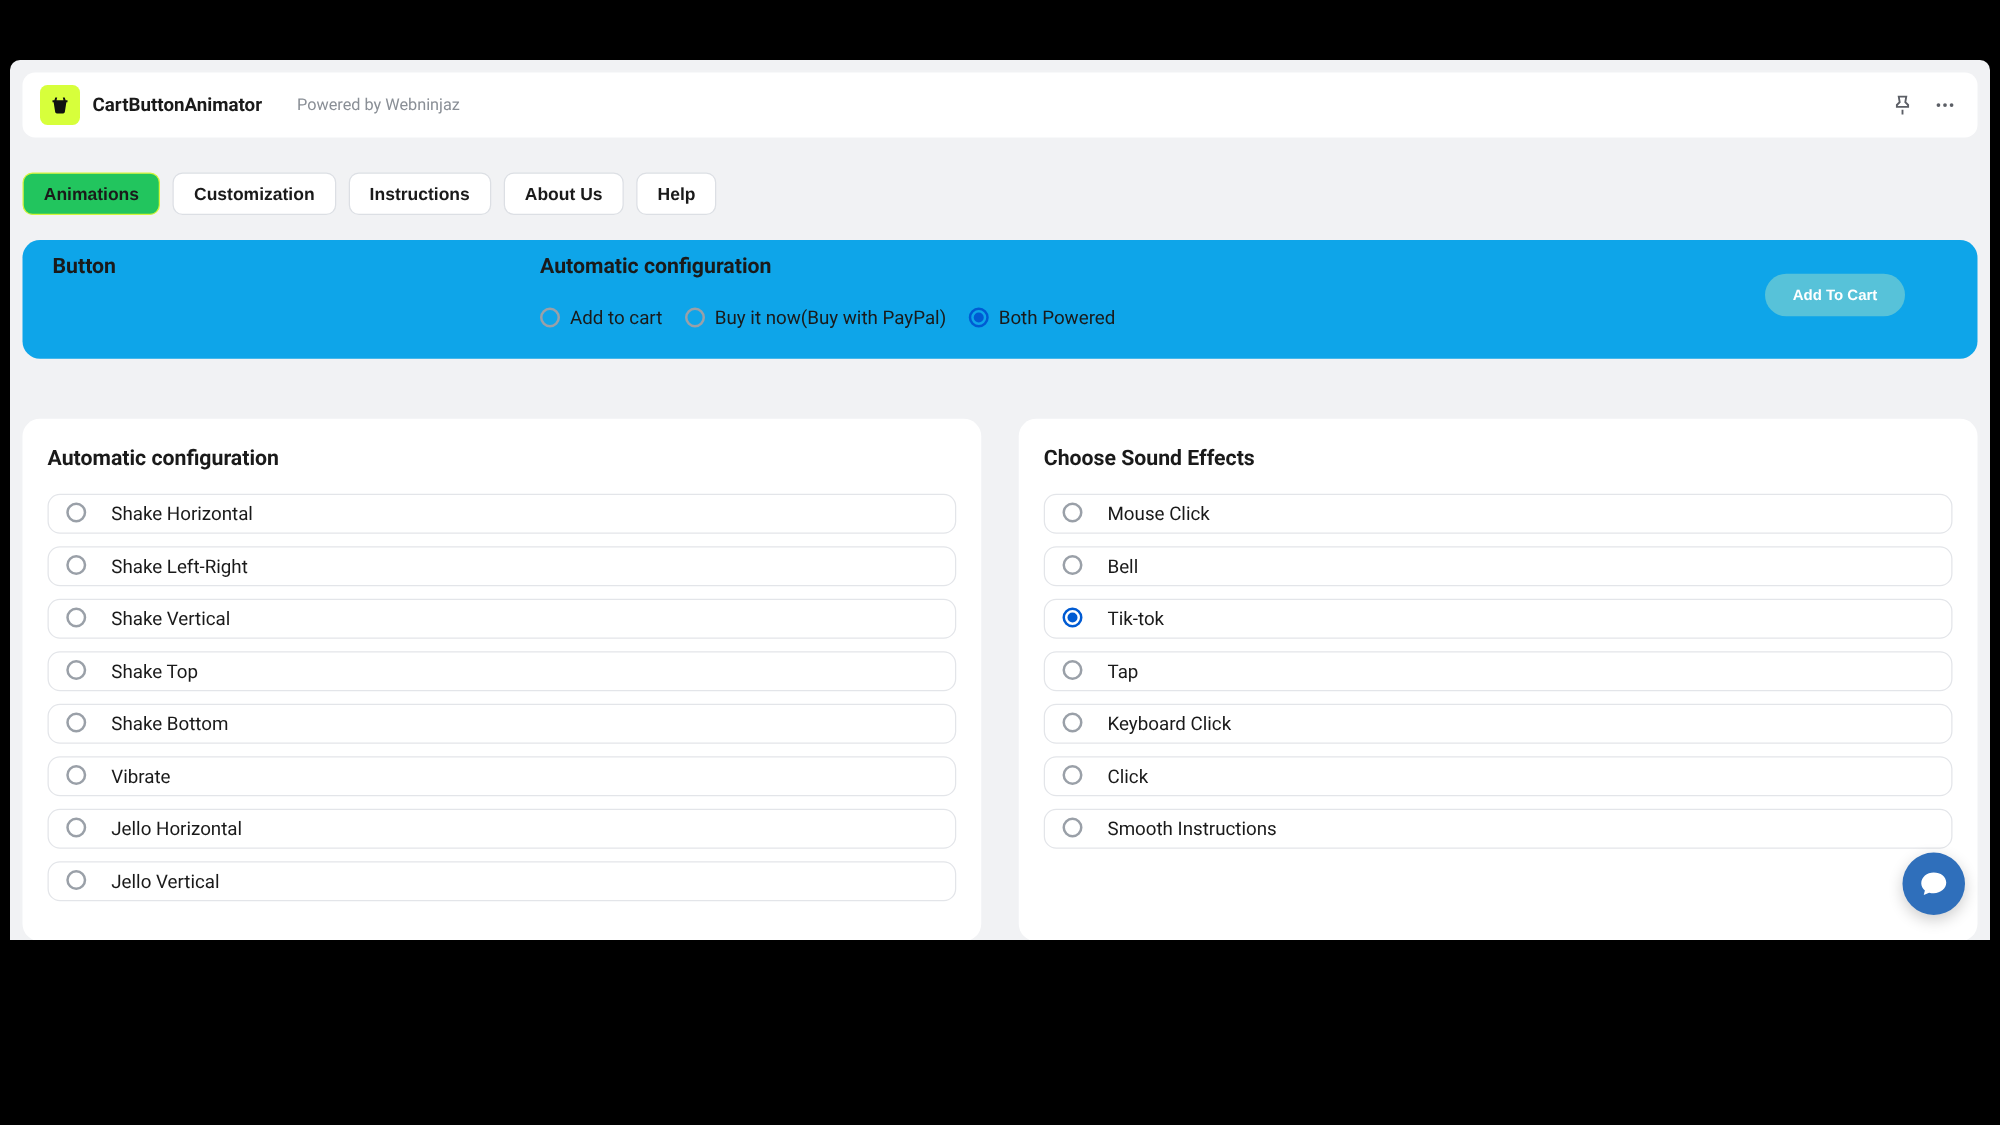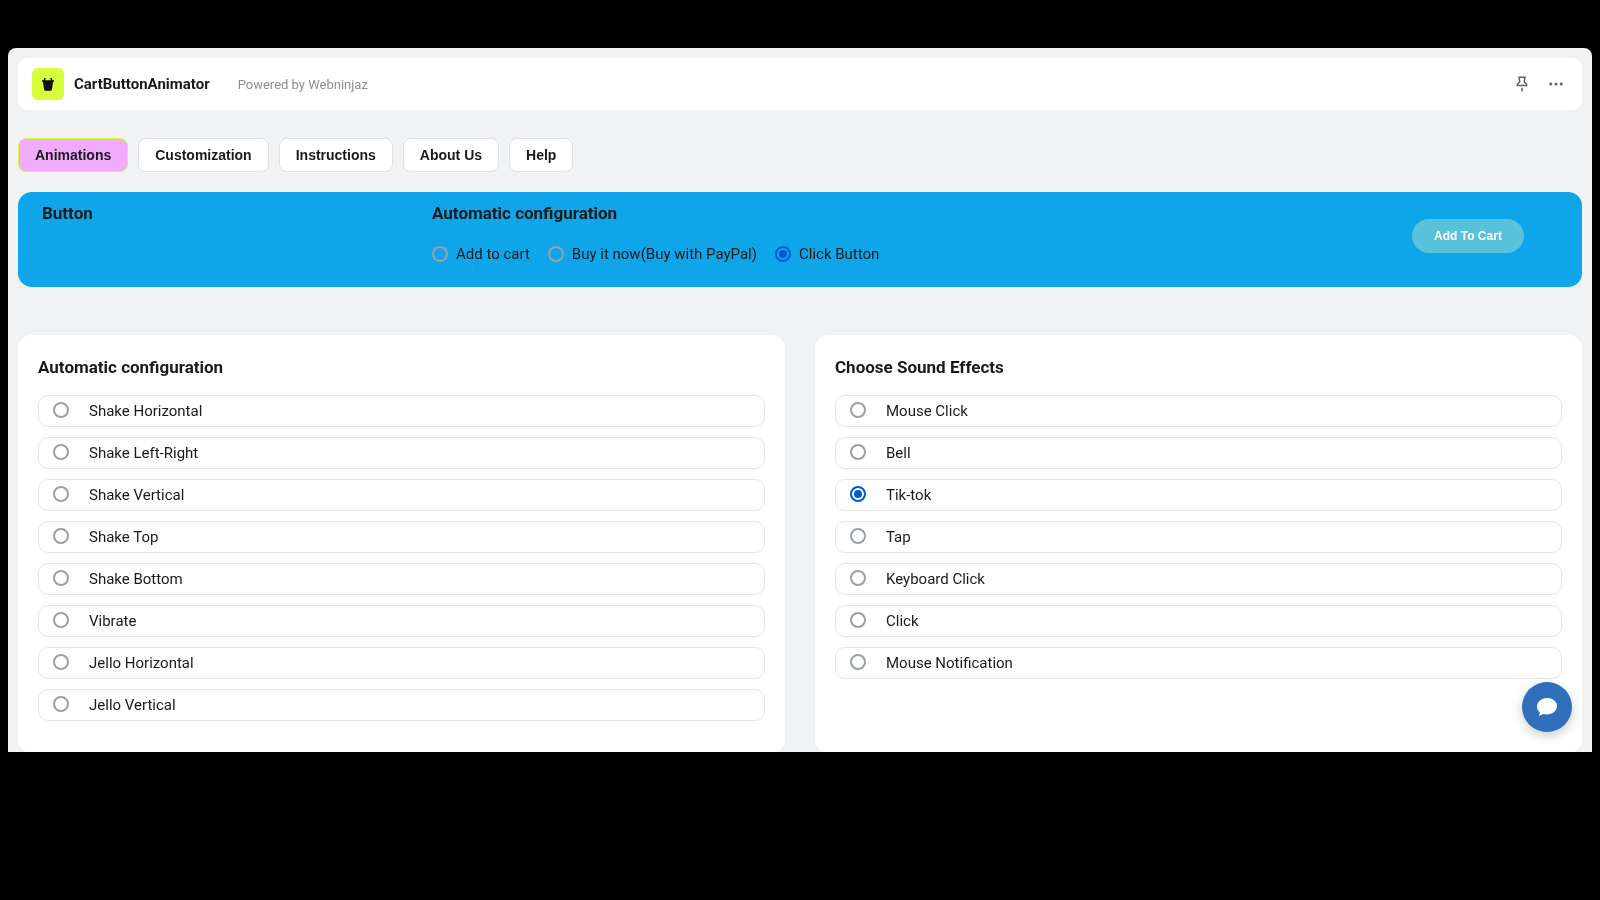--- a/index.html
+++ b/index.html
@@ -55,21 +55,21 @@
   background: #fff;
   border: 1px solid #dcdfe4;
   border-radius: 8px;
   padding: 8px 16px;
   font-size: 14px;
   font-weight: 600;
   color: #1a1a1a;
   cursor: pointer;
 }
 .tab-btn.active {
-  background: #f0abfc;
+  background: #22c55e;
   border-color: #d4f53a;
 }
 
 .button-section {
   background: #0ea5e9;
   border-radius: 14px;
   margin: 20px 10px 0 10px;
   padding: 11px 24px 24px 24px;
   display: flex;
   align-items: flex-start;
@@ -186,21 +186,21 @@
           <div class="radio-opt">
             <span class="radio-circle"></span>
             <span>Add to cart</span>
           </div>
           <div class="radio-opt">
             <span class="radio-circle"></span>
             <span>Buy it now(Buy with PayPal)</span>
           </div>
           <div class="radio-opt">
             <span class="radio-circle checked"></span>
-            <span>Click Button</span>
+            <span>Both Powered</span>
           </div>
         </div>
     </div>
     <div class="bs-right">
       <button class="addcart-btn">Add To Cart</button>
     </div>
   </div>
 
   <div class="columns">
     <div class="col-card">
@@ -262,21 +262,21 @@
           <div class="opt-item">
             <span class="radio-circle"></span>
             <span class="lbl">Keyboard Click</span>
           </div>
           <div class="opt-item">
             <span class="radio-circle"></span>
             <span class="lbl">Click</span>
           </div>
           <div class="opt-item">
             <span class="radio-circle"></span>
-            <span class="lbl">Mouse Notification</span>
+            <span class="lbl">Smooth Instructions</span>
           </div>
         </div>
     </div>
   </div>
 
   <div class="chat-bubble">
     <svg viewBox="0 0 24 24">
         <path d="M12 3C6.5 3 2 6.8 2 11.5c0 2.3 1.1 4.4 2.9 5.9L4 21l4.3-1.9c1.2.3 2.4.4 3.7.4 5.5 0 10-3.8 10-8.5S17.5 3 12 3z"></path>
       </svg>
   </div>

